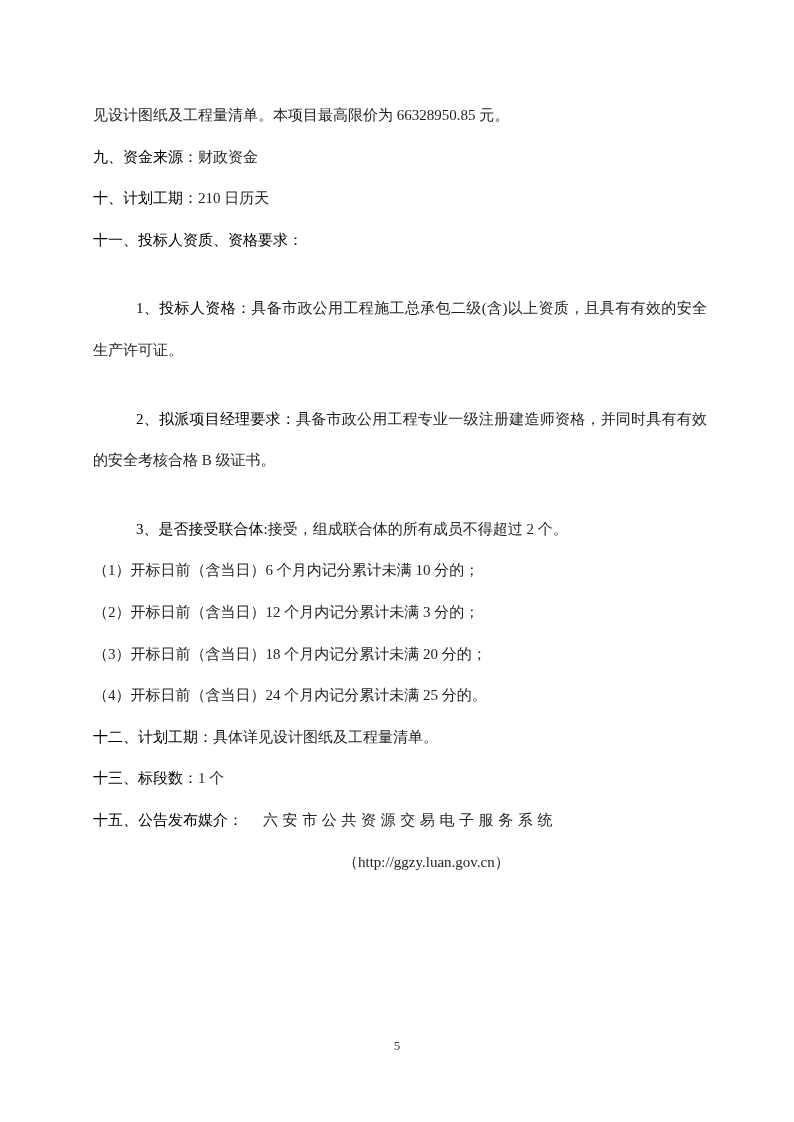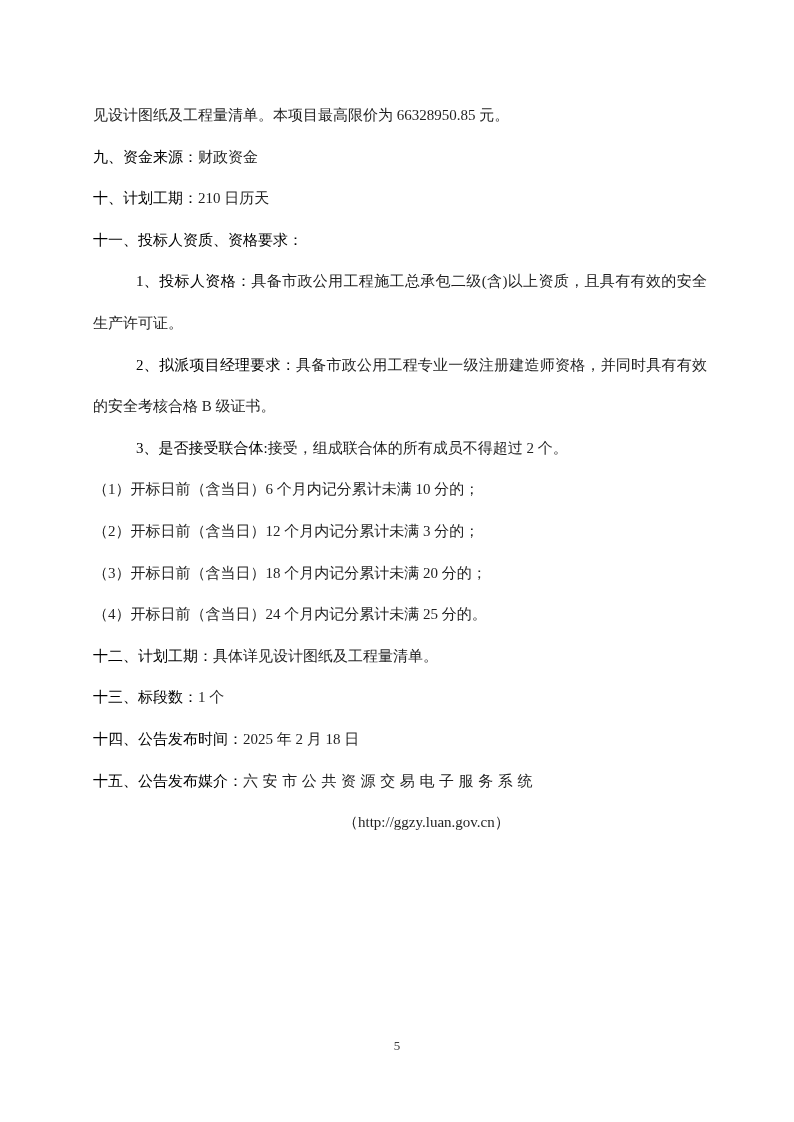--- a/index.html
+++ b/index.html
@@ -26,27 +26,29 @@
     text-align: justify;
     text-align-last: left;
   }
   .para {
     margin: 0;
     padding: 0;
     word-break: break-all;
   }
   .para.indent {
     text-indent: 43px;
+    margin-top: 27px;
   }
   .lbl {
     font-weight: 400;
     color: #000000;
   }
   .spread {
     letter-spacing: 4.6px;
+    margin-left: 20px;
   }
   .url-line {
     text-align: right;
     text-indent: 250px;
     word-break: normal;
   }
   .page-number {
     position: absolute;
     left: 0;
     right: 0;
@@ -83,21 +85,20 @@
     <p class="para"><span>（2）开标日前（含当日）12 个月内记分累计未满 3 分的；</span></p>
 
     <p class="para"><span>（3）开标日前（含当日）18 个月内记分累计未满 20 分的；</span></p>
 
     <p class="para"><span>（4）开标日前（含当日）24 个月内记分累计未满 25 分的。</span></p>
 
     <p class="para"><span class="lbl">十二、计划工期：</span><span>具体详见设计图纸及工程量清单。</span></p>
 
     <p class="para"><span class="lbl">十三、标段数：</span><span>1 个</span></p>
 
-    <p class="para"><span class="lbl">十四、公告发布时间：</span><span>2025 年 2 月 18 日</span></p>
 
     <p class="para"><span class="lbl">十五、公告发布媒介：</span><span class="spread">六安市公共资源交易电子服务系统</span></p>
 
     <p class="para url-line"><span>（http://ggzy.luan.gov.cn）</span></p>
 
   </div>
 
   <div class="page-number">5</div>
 </div>
 

